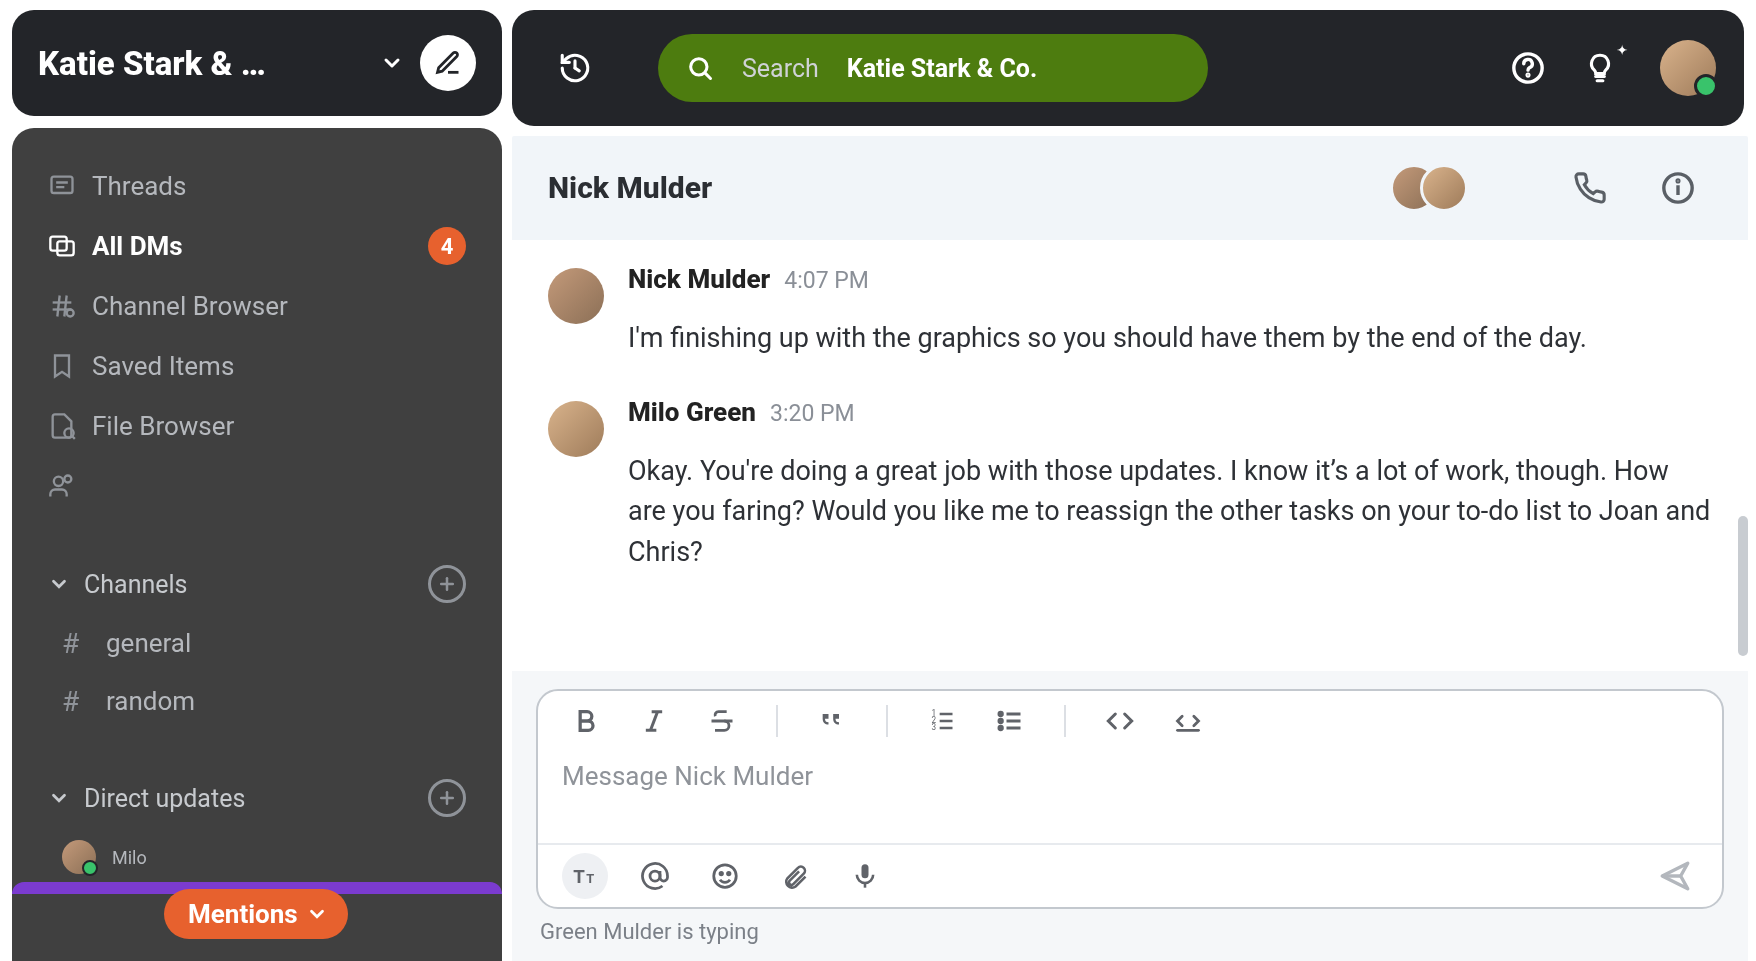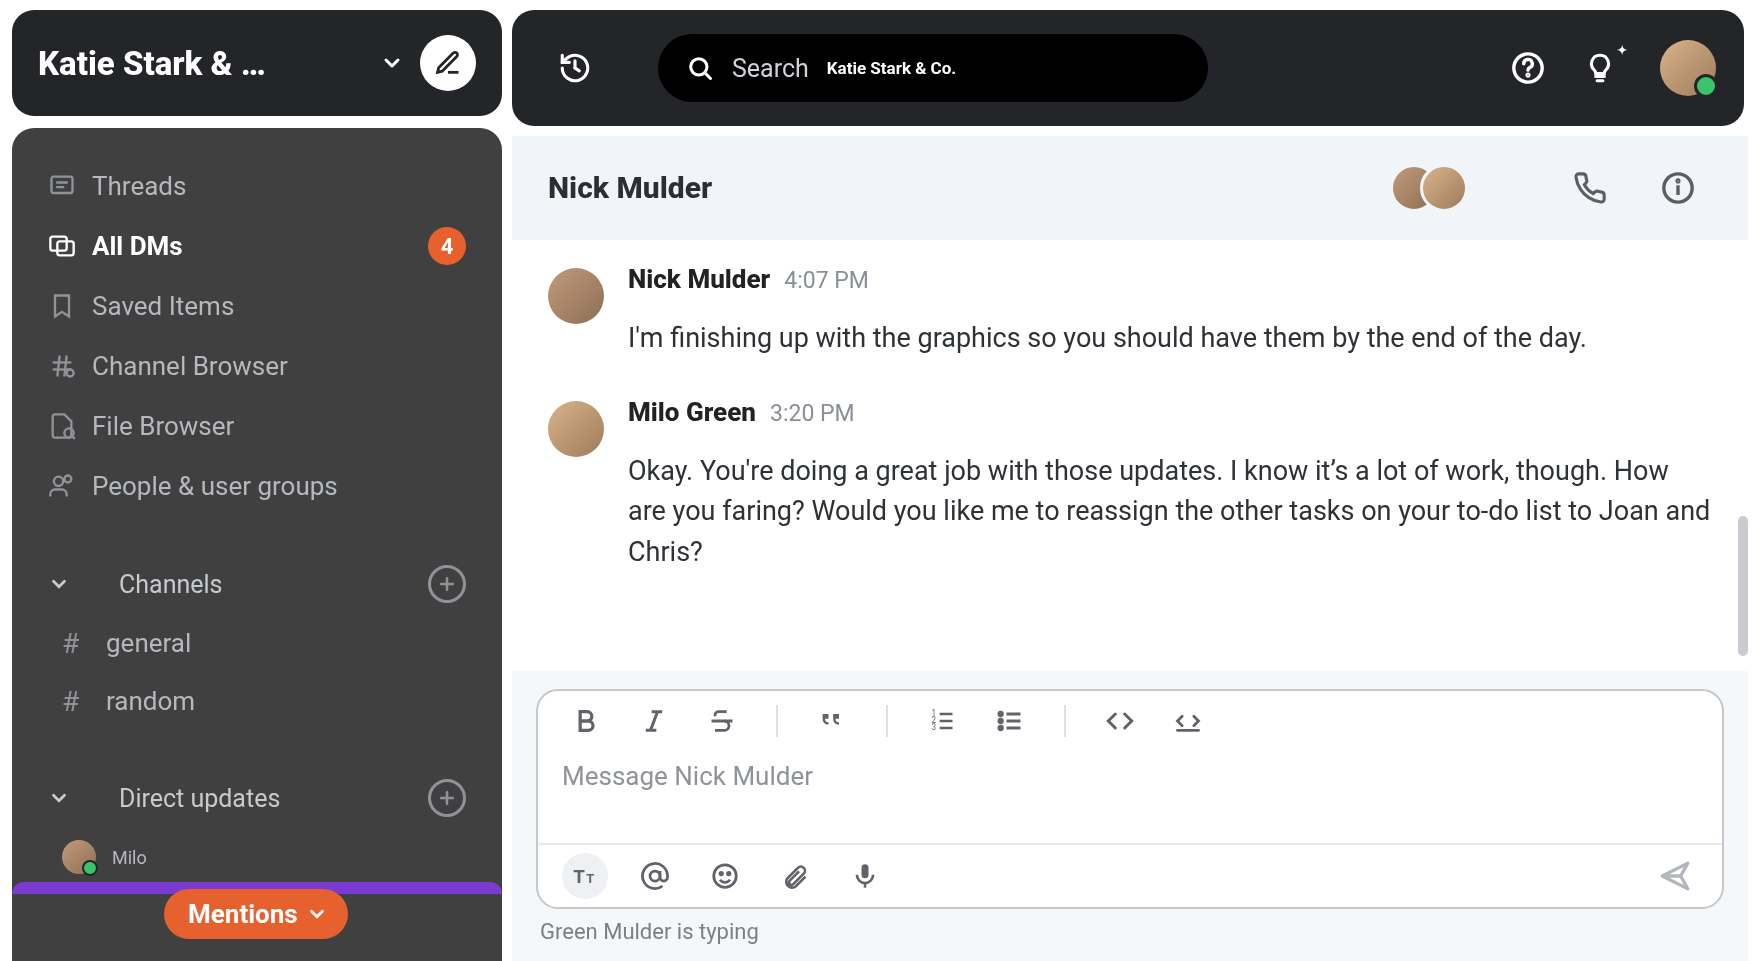--- a/index.html
+++ b/index.html
@@ -104,21 +104,20 @@
   }
 
   .section-header {
     display: flex;
     align-items: center;
     height: 60px;
     padding: 0 36px;
     margin-top: 38px;
     font-size: 25px;
     color: #c7cace;
-    gap: 35px;
   }
   .section-header .chev {
     width: 36px;
     display: flex;
     align-items: center;
     justify-content: flex-start;
   }
   .section-header .section-title { flex: 1; }
   .section-header .plus-btn {
     width: 38px; height: 38px;
@@ -217,35 +216,35 @@
     color: #fff;
   }
   .history-btn {
     width: 46px; height: 46px;
     display: flex; align-items: center; justify-content: center;
     cursor: pointer;
     color: #fff;
   }
   .search-pill {
     flex: 0 0 auto;
-    background: #000000;
+    background: #4d7c0f;
     height: 68px;
     width: 550px;
     margin-left: 36px;
     border-radius: 34px;
     display: flex;
     align-items: center;
     padding: 0 28px;
-    gap: 18px;
+    gap: 28px;
     color: #dfe1e4;
     cursor: text;
   }
   .search-pill .search-icon { color: #fff; }
   .search-label { font-size: 25px; color: #cfd2d6; }
-  .search-scope { font-size: 17px; font-weight: 700; color: #fff; }
+  .search-scope { font-size: 25px; font-weight: 700; color: #fff; }
   .header-spacer { flex: 1; }
   .icon-btn {
     width: 48px; height: 48px;
     display: flex; align-items: center; justify-content: center;
     cursor: pointer;
     color: #fff;
   }
   .bulb-btn { position: relative; }
   .bulb-btn .spark {
     position:absolute; top:-2px; right:-4px;
@@ -457,37 +456,37 @@
           <rect x="8" y="8" width="14" height="12" rx="2"></rect>
         </svg>
     </span>
     <span class="nav-label">All DMs</span>
     <span class="nav-badge">4</span>
   </div>
 
   <div class="nav-item">
     <span class="nav-icon">
       <svg width="28" height="28" viewBox="0 0 24 24" fill="none" stroke="currentColor" stroke-width="2">
-          <path d="M6 3h12v18l-6-4-6 4z"></path>
-        </svg>
-    </span>
-    <span class="nav-label">Saved Items</span>
-  </div>
-
-  <div class="nav-item">
-    <span class="nav-icon">
-      <svg width="28" height="28" viewBox="0 0 24 24" fill="none" stroke="currentColor" stroke-width="2">
           <line x1="4" y1="9" x2="20" y2="9"></line>
           <line x1="4" y1="15" x2="20" y2="15"></line>
           <line x1="10" y1="3" x2="8" y2="21"></line>
           <line x1="16" y1="3" x2="14" y2="21"></line>
           <circle cx="19" cy="18" r="3"></circle>
         </svg>
     </span>
     <span class="nav-label">Channel Browser</span>
+  </div>
+
+  <div class="nav-item">
+    <span class="nav-icon">
+      <svg width="28" height="28" viewBox="0 0 24 24" fill="none" stroke="currentColor" stroke-width="2">
+          <path d="M6 3h12v18l-6-4-6 4z"></path>
+        </svg>
+    </span>
+    <span class="nav-label">Saved Items</span>
   </div>
 
   <div class="nav-item">
     <span class="nav-icon">
       <svg width="28" height="28" viewBox="0 0 24 24" fill="none" stroke="currentColor" stroke-width="2">
           <path d="M14 2H6a2 2 0 0 0-2 2v16a2 2 0 0 0 2 2h12a2 2 0 0 0 2-2V8z"></path>
           <circle cx="18" cy="18" r="4"></circle>
           <line x1="21" y1="21" x2="23" y2="23"></line>
         </svg>
     </span>
@@ -495,21 +494,20 @@
   </div>
 
   <div class="nav-item">
     <span class="nav-icon">
       <svg width="28" height="28" viewBox="0 0 24 24" fill="none" stroke="currentColor" stroke-width="2">
           <circle cx="9" cy="8" r="4"></circle>
           <path d="M2 21v-2a4 4 0 0 1 4-4h6a4 4 0 0 1 4 4v2"></path>
           <circle cx="17" cy="6" r="3"></circle>
         </svg>
     </span>
-    <span class="nav-label">People &amp; user groups</span>
   </div>
 
   <div class="section-header">
     <span class="chev">
       <svg width="22" height="22" viewBox="0 0 24 24" fill="none" stroke="currentColor" stroke-width="3" stroke-linecap="round">
           <polyline points="6 9 12 15 18 9"></polyline>
         </svg>
     </span>
     <span class="section-title">Channels</span>
     <span class="plus-btn">

